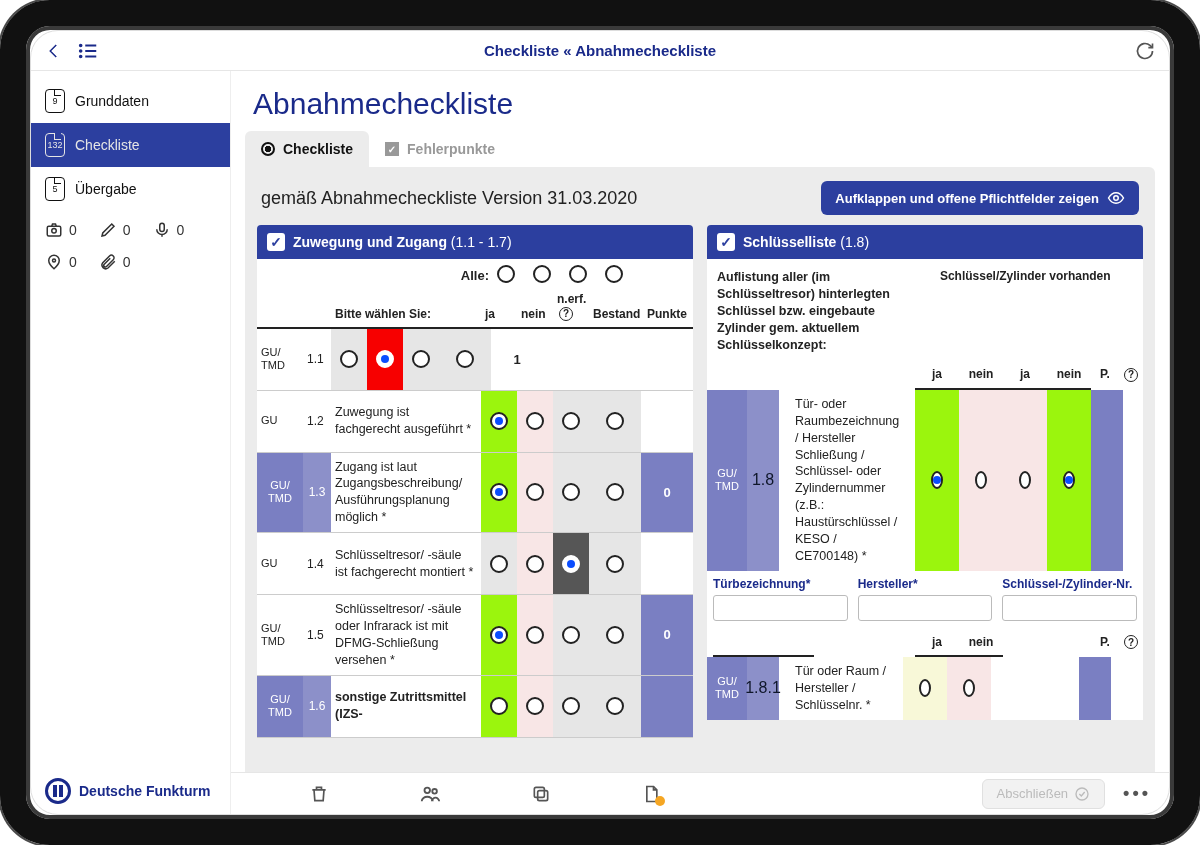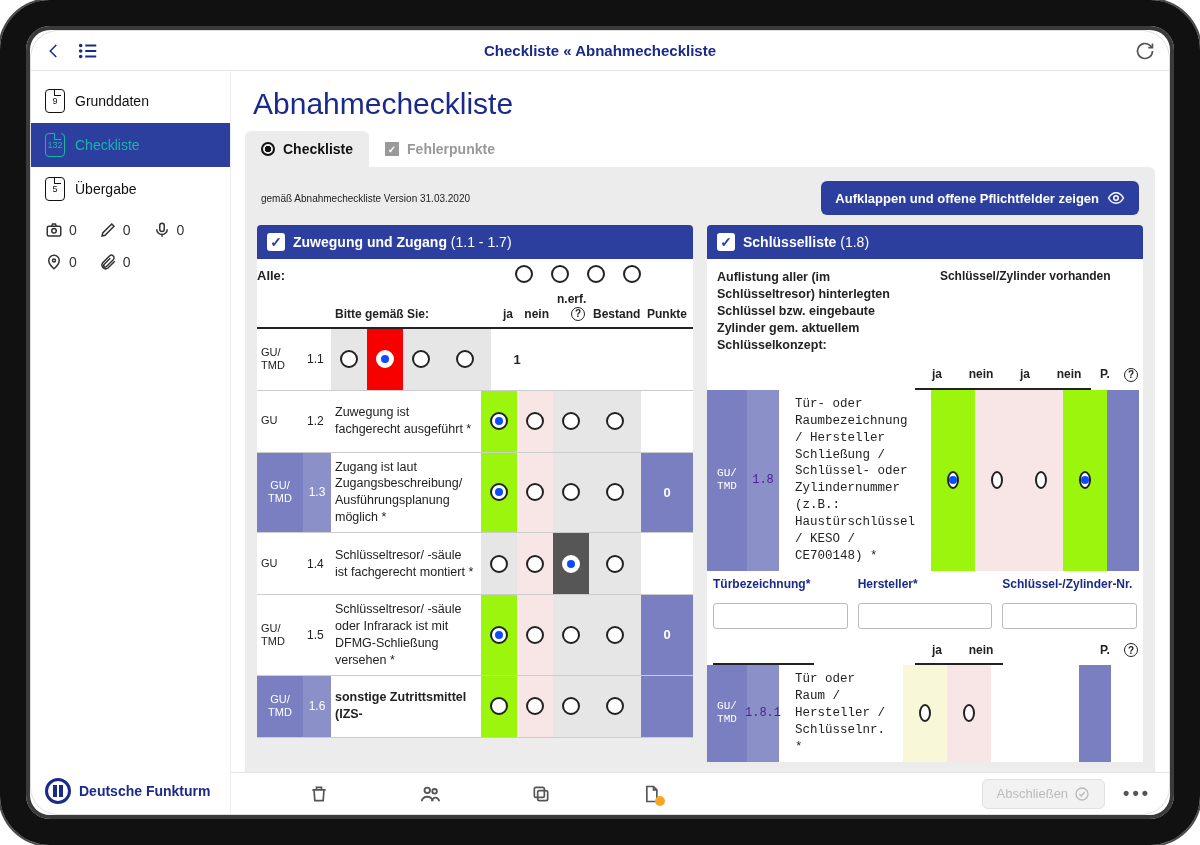--- a/index.html
+++ b/index.html
@@ -25,21 +25,21 @@
   
   .topbar{height:40px;display:flex;align-items:center;padding:0 14px;border-bottom:1px solid #e6e6e6;position:relative;}
   .topbar .center{position:absolute;left:0;right:0;text-align:center;font-weight:700;color:var(--navy);font-size:15px;}
   .top-left{display:flex;align-items:center;gap:14px;color:var(--navy);}
   .top-right{position:absolute;right:14px;display:flex;align-items:center;color:#555;}
   .icon-stroke{stroke:currentColor;fill:none;stroke-width:2;}
   
   .body{flex:1;display:flex;min-height:0;}
   .sidebar{width:200px;border-right:1px solid #eee;display:flex;flex-direction:column;padding-top:8px;position:relative;}
   .sb-item{display:flex;align-items:center;gap:10px;padding:10px 14px;color:#111;font-size:14px;cursor:pointer;}
-  .sb-item.active{background:var(--navy2);color:#14b8a6;}
+  .sb-item.active{background:var(--navy2);color:#e5e5e5;}
   .sb-badge{width:20px;height:24px;border:1.5px solid currentColor;border-radius:4px;display:flex;align-items:center;justify-content:center;font-size:9px;position:relative;flex:0 0 auto;}
   .sb-badge:before{content:"";position:absolute;top:-1.5px;right:3px;width:6px;height:6px;border-left:1.5px solid currentColor;border-bottom:1.5px solid currentColor;background:inherit;}
   .sb-counters{display:flex;flex-wrap:wrap;gap:14px 22px;padding:10px 14px;color:#333;}
   .ctr{display:flex;align-items:center;gap:6px;font-size:14px;}
   .brand{position:absolute;bottom:10px;left:14px;display:flex;align-items:center;gap:8px;font-weight:700;color:var(--navy);font-size:14px;}
   .brand .logo{width:26px;height:26px;border-radius:50%;border:3px solid var(--navy);display:flex;align-items:center;justify-content:center;}
   .brand .logo:before{content:"";width:4px;height:12px;background:var(--navy);margin-right:2px;}
   .brand .logo:after{content:"";width:4px;height:12px;background:var(--navy);}
   
   .main{flex:1;display:flex;flex-direction:column;min-width:0;position:relative;}
@@ -53,29 +53,29 @@
   .panel{background:var(--grey1);margin:0 14px 0 14px;padding:14px 12px 0 12px;flex:1;overflow:hidden;border-radius:0 6px 0 0;}
   .panel-top{display:flex;justify-content:space-between;align-items:center;margin-bottom:10px;padding:0 4px;}
   .btn-expand{background:var(--navy2);color:#fff;border:none;border-radius:6px;padding:8px 14px;font-size:13px;font-weight:600;display:flex;align-items:center;gap:8px;cursor:pointer;}
   .cols{display:flex;gap:14px;height:100%;}
   .col{flex:1;min-width:0;background:transparent;}
   .sec-head{background:var(--navy2);color:#fff;padding:8px 10px;display:flex;align-items:center;gap:8px;font-size:14px;border-radius:4px 4px 0 0;}
   .sec-head .chkbox{width:18px;height:18px;background:#fff;border-radius:3px;display:flex;align-items:center;justify-content:center;color:var(--navy2);font-weight:700;}
   .sec-body{background:#fff;}
   
   .lt-allrow{display:flex;align-items:center;font-size:13px;font-weight:600;padding:6px 0 0 0;}
-  .lt-allrow .lab{flex:1;text-align:left;padding-right:8px;}
+  .lt-allrow .lab{flex:1;text-align:right;padding-right:8px;}
   .radio{width:18px;height:18px;border-radius:50%;border:2px solid #222;display:inline-flex;align-items:center;justify-content:center;cursor:pointer;background:#fff;}
   .radio.sel:after{content:"";width:8px;height:8px;border-radius:50%;background:#0a4dff;}
   .lt-head{display:flex;border-bottom:2px solid #222;font-weight:700;font-size:12px;align-items:flex-end;}
   .lt-head div{padding:6px 4px;}
   .c-tag{width:46px;}
   .c-num{width:28px;}
   .c-txt{flex:1;}
-  .c-opt{width:36px;text-align:right;}
+  .c-opt{width:36px;text-align:left;}
   .c-pts{width:52px;text-align:center;}
   .lt-row{display:flex;align-items:stretch;border-bottom:1px solid #ccc;min-height:62px;}
   .lt-row > div{display:flex;align-items:center;padding:6px 4px;}
   .tag{font-size:11px;line-height:1.2;}
   .tag.hl{background:var(--purple);color:#fff;align-self:stretch;justify-content:center;text-align:center;}
   .num{font-size:12px;}
   .num.hl{background:var(--purple-light);color:#fff;align-self:stretch;justify-content:center;}
   .txt{font-size:12.5px;line-height:1.35;}
   .txt.bold{font-weight:700;}
   .opt{justify-content:center;}
@@ -91,32 +91,32 @@
   .rt-intro{font-size:12.5px;font-weight:700;padding:10px 10px;line-height:1.35;float:left;width:46%;}
   .rt-hd{display:flex;font-size:12px;font-weight:700;padding:10px 4px;}
   .rt-hd .seg{flex:1;text-align:center;line-height:1.3;}
   .rt-sub{display:flex;clear:both;border-top:0;font-weight:700;font-size:12px;}
   .rt-sub .sp{flex:1;}
   .rt-sub div{text-align:center;padding:4px 0 8px;}
   .rcell{width:44px;}
   .underline{box-shadow:inset 0 -2px 0 #222;}
   .rt-row{display:flex;align-items:stretch;min-height:170px;}
   .rt-row.short{min-height:62px;}
-  .rt-row > div{display:flex;align-items:center;padding:6px 16px;font-family:Liberation Mono, monospace;}
+  .rt-row > div{display:flex;align-items:center;padding:6px 16px;}
   .rt-tag{width:40px;background:var(--purple);color:#fff;justify-content:center;font-size:11px;text-align:center;line-height:1.2;}
-  .rt-num{width:30px;background:var(--purple-light);color:#4c1d95;justify-content:center;font-size:12px;}
+  .rt-num{width:30px;background:var(--purple-light);color:#0f172a;justify-content:center;font-size:16px;}
   .rt-txt{flex:1;font-size:12.5px;line-height:1.35;}
   .rt-opt{width:44px;justify-content:center;}
   .rt-opt.green{background:var(--green);}
   .rt-opt.pink{background:var(--pink);}
   .rt-opt.yellow{background:var(--yellow);}
   .rt-opt.purple{background:var(--purple);}
   .rt-fields{display:flex;gap:10px;padding:6px 6px 10px;}
   .fld{flex:1;}
-  .fld label{display:block;font-size:12px;font-weight:700;color:var(--navy);margin-bottom:12px;}
+  .fld label{display:block;font-size:12px;font-weight:700;color:var(--navy);margin-bottom:4px;}
   .fld input{width:100%;border:1px solid #bbb;border-radius:3px;padding:5px 4px;font-size:12px;}
   .rt-sub2{display:flex;font-weight:700;font-size:12px;}
   .rt-sub2 .sp{flex:1;}
   .rt-sub2 div{padding:4px 0 8px;text-align:center;}
   
   .bottombar{height:42px;border-top:1px solid #e6e6e6;display:flex;align-items:center;justify-content:space-between;padding:0 18px;color:#555;position:relative;}
   .bb-seg{display:flex;gap:90px;align-items:center;flex:1;justify-content:flex-start;padding-left:60px;}
   .btn-close{background:#f2f2f2;color:#bbb;border:1px solid #e0e0e0;border-radius:6px;padding:6px 14px;font-size:13px;display:flex;align-items:center;gap:6px;cursor:not-allowed;}
   .dots{letter-spacing:3px;font-weight:700;font-size:18px;margin-left:18px;}
   .qmark{width:14px;height:14px;border:1.5px solid currentColor;border-radius:50%;display:inline-flex;align-items:center;justify-content:center;font-size:10px;font-weight:700;}
@@ -229,21 +229,21 @@
               <span>Checkliste</span>
             </div>
           <div class="tab">
               <span class="chk">✓</span>
               <span>Fehlerpunkte</span>
             </div>
         </div>
 
         <div class="panel">
           <div class="panel-top">
-            <span style="font-size:10px;text-align:right;">gemäß Abnahmecheckliste Version 31.03.2020</span>
+            <span style="font-size:18px;text-align:right;">gemäß Abnahmecheckliste Version 31.03.2020</span>
             <button class="btn-expand">
               <span>Aufklappen und offene Pflichtfelder zeigen</span>
               <svg width="18" height="18" viewBox="0 0 24 24" style="stroke:#fff;fill:none;stroke-width:2;">
                   <path d="M2 12s4-7 10-7 10 7 10 7-4 7-10 7S2 12 2 12z"></path>
                   <circle cx="12" cy="12" r="3"></circle>
                 </svg>
             </button>
           </div>
 
           <div class="cols">
@@ -258,21 +258,21 @@
                   <span class="lab">Alle:</span>
                   <span class="c-opt"><span class="radio"></span></span>
                   <span class="c-opt"><span class="radio"></span></span>
                   <span class="c-opt"><span class="radio"></span></span>
                   <span class="c-opt"><span class="radio"></span></span>
                   <span class="c-pts"></span>
                 </div>
                 <div class="lt-head">
                   <div class="c-tag"></div>
                     <div class="c-num"></div>
-                  <div class="c-txt">Bitte gemäß Sie:</div>
+                  <div class="c-txt">Bitte wählen Sie:</div>
                   <div class="c-opt">ja</div>
                   <div class="c-opt">nein</div>
                   <div class="c-opt"><span>n.erf.</span><span class="qmark" style="margin-left:2px;">?</span></div>
                   <div class="c-opt" style="width:52px;">Bestand</div>
                   <div class="c-pts">Punkte</div>
                 </div>
                 <div id="lt-rows">
                     <div class="lt-row">
                       <div class="c-tag tag" style="white-space:pre-line;">GU/
 TMD</div>

